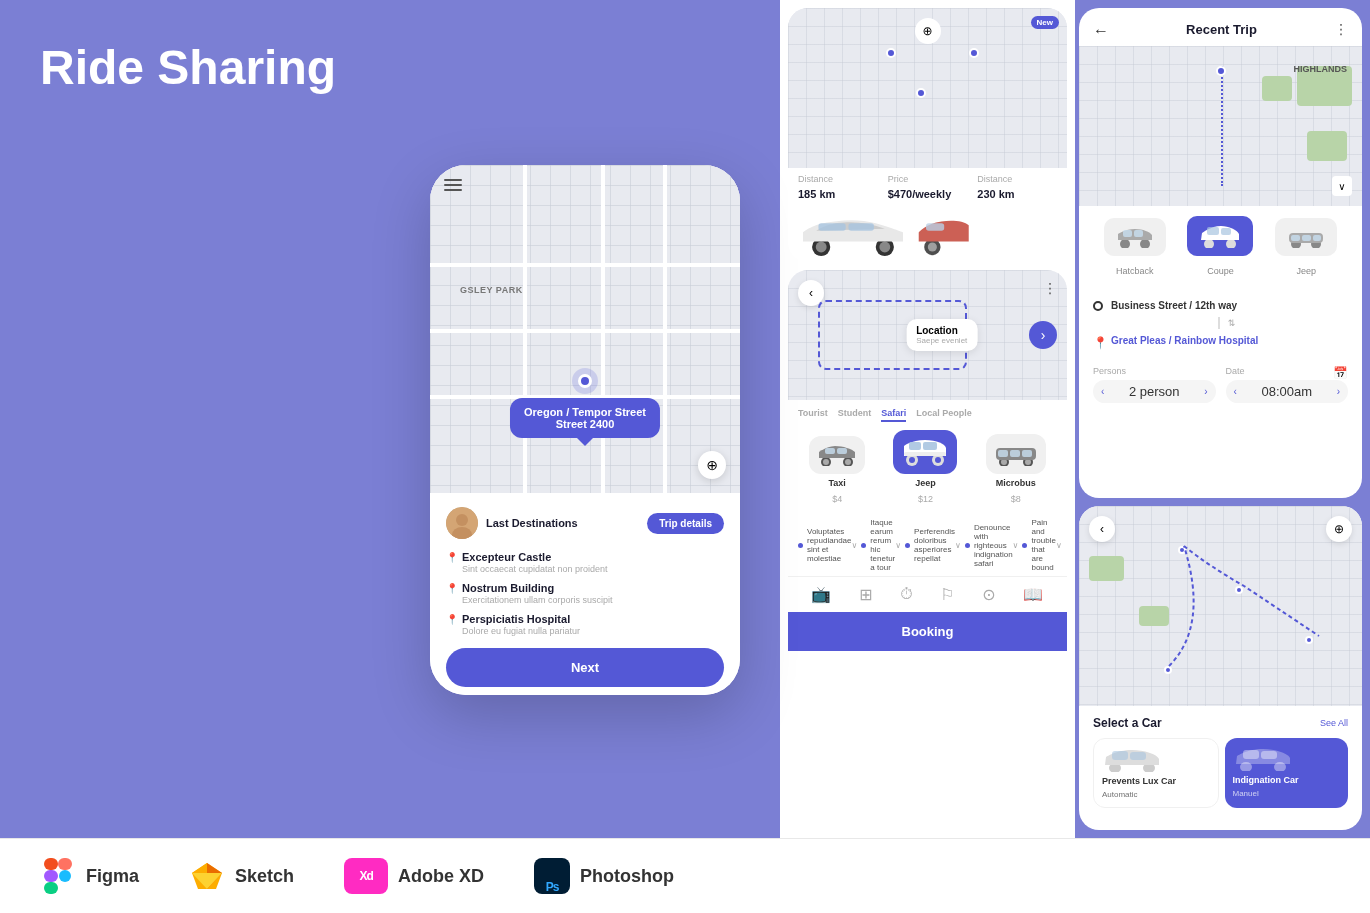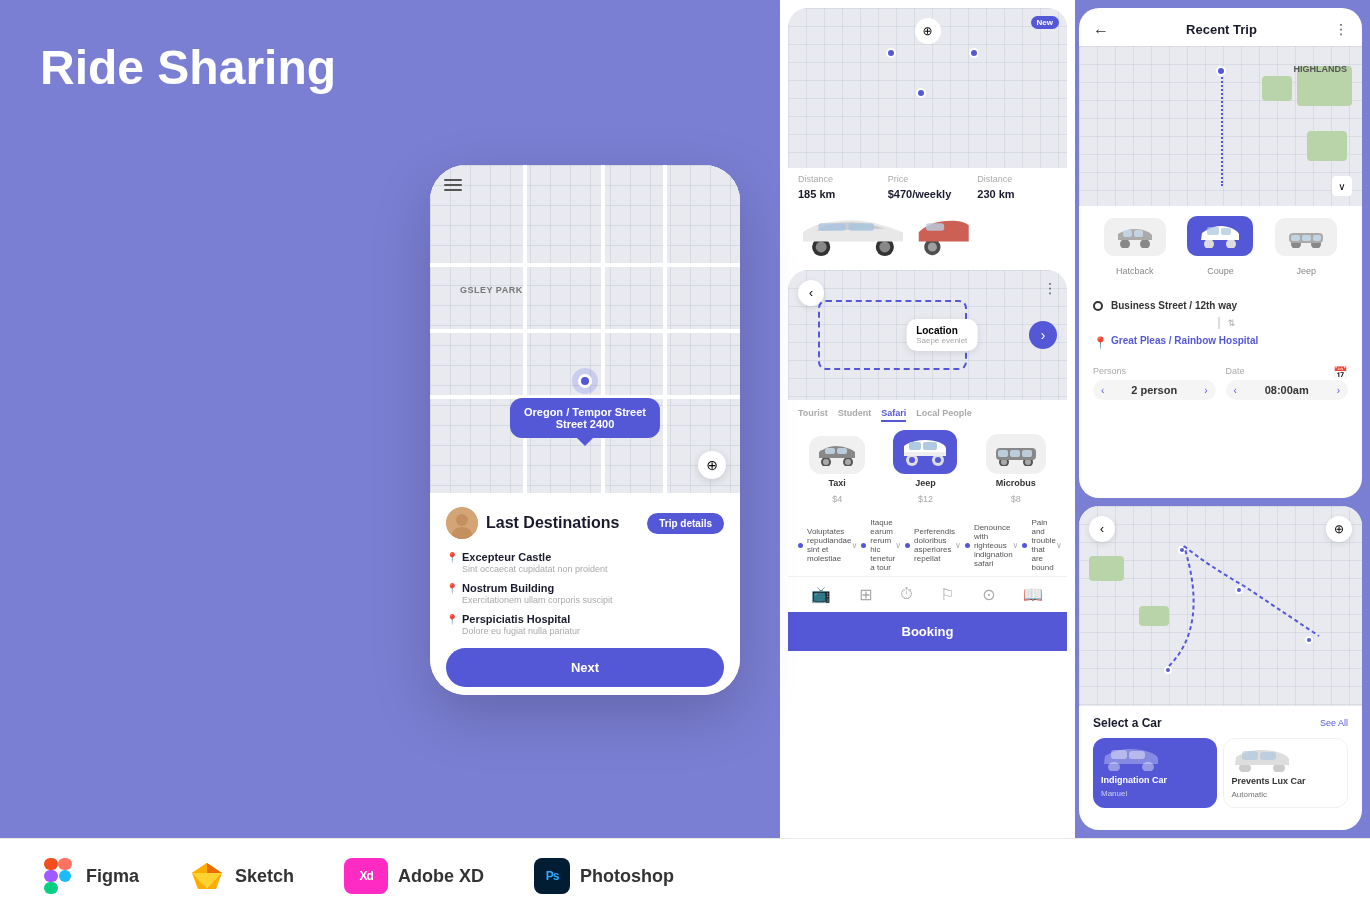--- a/index.html
+++ b/index.html
@@ -186,21 +186,21 @@
       border-radius: 50%;
       background: #c5a882;
       display: flex;
       align-items: center;
       justify-content: center;
       font-size: 18px;
       overflow: hidden;
     }
 
     .last-dest-label {
-      font-size: 16px;
+      font-size: 11px;
       font-weight: 700;
       color: #1a1a2e;
     }
 
     .trip-details-btn {
       background: #5458d6;
       color: white;
       border: none;
       border-radius: 16px;
       padding: 5px 12px;
@@ -779,22 +779,22 @@
       padding: 4px 8px;
     }
 
     .pd-arrow {
       font-size: 10px;
       color: #5458d6;
       cursor: pointer;
     }
 
     .pd-value {
-      font-size: 11px;
-      font-weight: 700;
+      font-size: 13px;
+      font-weight: 400;
       color: #333;
     }
 
     .pd-icon {
       font-size: 12px;
       color: #5458d6;
     }
 
     
     .select-car-card {
@@ -1355,41 +1355,41 @@
           <div style="position:absolute;background:#b8d4a8;border-radius:4px;top:100px;left:60px;width:30px;height:20px;"></div>
         </div>
 
         <div class="select-car-content">
           <div class="select-car-title-row">
             <span class="sc-title">Select a Car</span>
             <span class="see-all">See All</span>
           </div>
 
           <div class="car-option-row">
+            <div class="car-option light">
+              <svg width="60" height="25" viewBox="0 0 60 25">
+                <ellipse cx="13" cy="21" rx="6" ry="5" fill="#ccc"></ellipse>
+                <ellipse cx="47" cy="21" rx="6" ry="5" fill="#ccc"></ellipse>
+                <path d="M3,18 L4,10 C4,10 14,3 30,3 C42,3 55,7 57,12 L57,18 Z" fill="#ddd"></path>
+                <rect x="10" y="4" width="16" height="9" rx="3" fill="#a8c4e0" opacity="0.6"></rect>
+                <rect x="28" y="5" width="16" height="8" rx="3" fill="#a8c4e0" opacity="0.6"></rect>
+              </svg>
+              <span class="co-name">Prevents Lux Car</span>
+              <span class="co-sub">Automatic</span>
+            </div>
             <div class="car-option">
               <svg width="60" height="25" viewBox="0 0 60 25">
                 <ellipse cx="13" cy="21" rx="6" ry="5" fill="rgba(255,255,255,0.4)"></ellipse>
                 <ellipse cx="47" cy="21" rx="6" ry="5" fill="rgba(255,255,255,0.4)"></ellipse>
                 <path d="M3,18 L4,10 C4,10 14,3 30,3 C42,3 55,7 57,12 L57,18 Z" fill="rgba(255,255,255,0.3)"></path>
                 <rect x="10" y="4" width="16" height="9" rx="3" fill="rgba(255,255,255,0.4)"></rect>
                 <rect x="28" y="5" width="16" height="8" rx="3" fill="rgba(255,255,255,0.4)"></rect>
               </svg>
               <span class="co-name">Indignation Car</span>
               <span class="co-sub">Manuel</span>
-            </div>
-            <div class="car-option light">
-              <svg width="60" height="25" viewBox="0 0 60 25">
-                <ellipse cx="13" cy="21" rx="6" ry="5" fill="#ccc"></ellipse>
-                <ellipse cx="47" cy="21" rx="6" ry="5" fill="#ccc"></ellipse>
-                <path d="M3,18 L4,10 C4,10 14,3 30,3 C42,3 55,7 57,12 L57,18 Z" fill="#ddd"></path>
-                <rect x="10" y="4" width="16" height="9" rx="3" fill="#a8c4e0" opacity="0.6"></rect>
-                <rect x="28" y="5" width="16" height="8" rx="3" fill="#a8c4e0" opacity="0.6"></rect>
-              </svg>
-              <span class="co-name">Prevents Lux Car</span>
-              <span class="co-sub">Automatic</span>
             </div>
           </div>
         </div>
       </div>
 
     </div>
   </div>
 </div>
 
 <div class="bottom-toolbar">
@@ -1420,18 +1420,18 @@
   </div>
 
   <div class="tool-item">
     <div class="tool-icon" style="background:#FF2BC2;border-radius:8px;width:44px;height:36px;display:flex;align-items:center;justify-content:center;">
       <span style="color:white;font-size:12px;font-weight:900;letter-spacing:-1px;">Xd</span>
     </div>
     <span class="tool-label">Adobe XD</span>
   </div>
 
   <div class="tool-item">
-    <div class="tool-icon" style="background:#001D34;border-radius:8px;width:36px;height:36px;display:flex;align-items:center;justify-content:center;">
+    <div class="tool-icon" style="background:#001D34;border-radius:8px;width:36px;height:36px;display:flex;align-items:flex-end;justify-content:center;">
       <span style="color:#31A8FF;font-size:12px;font-weight:900;letter-spacing:-1px;">Ps</span>
     </div>
     <span class="tool-label">Photoshop</span>
   </div>
 </div>
 
 </body></html>

